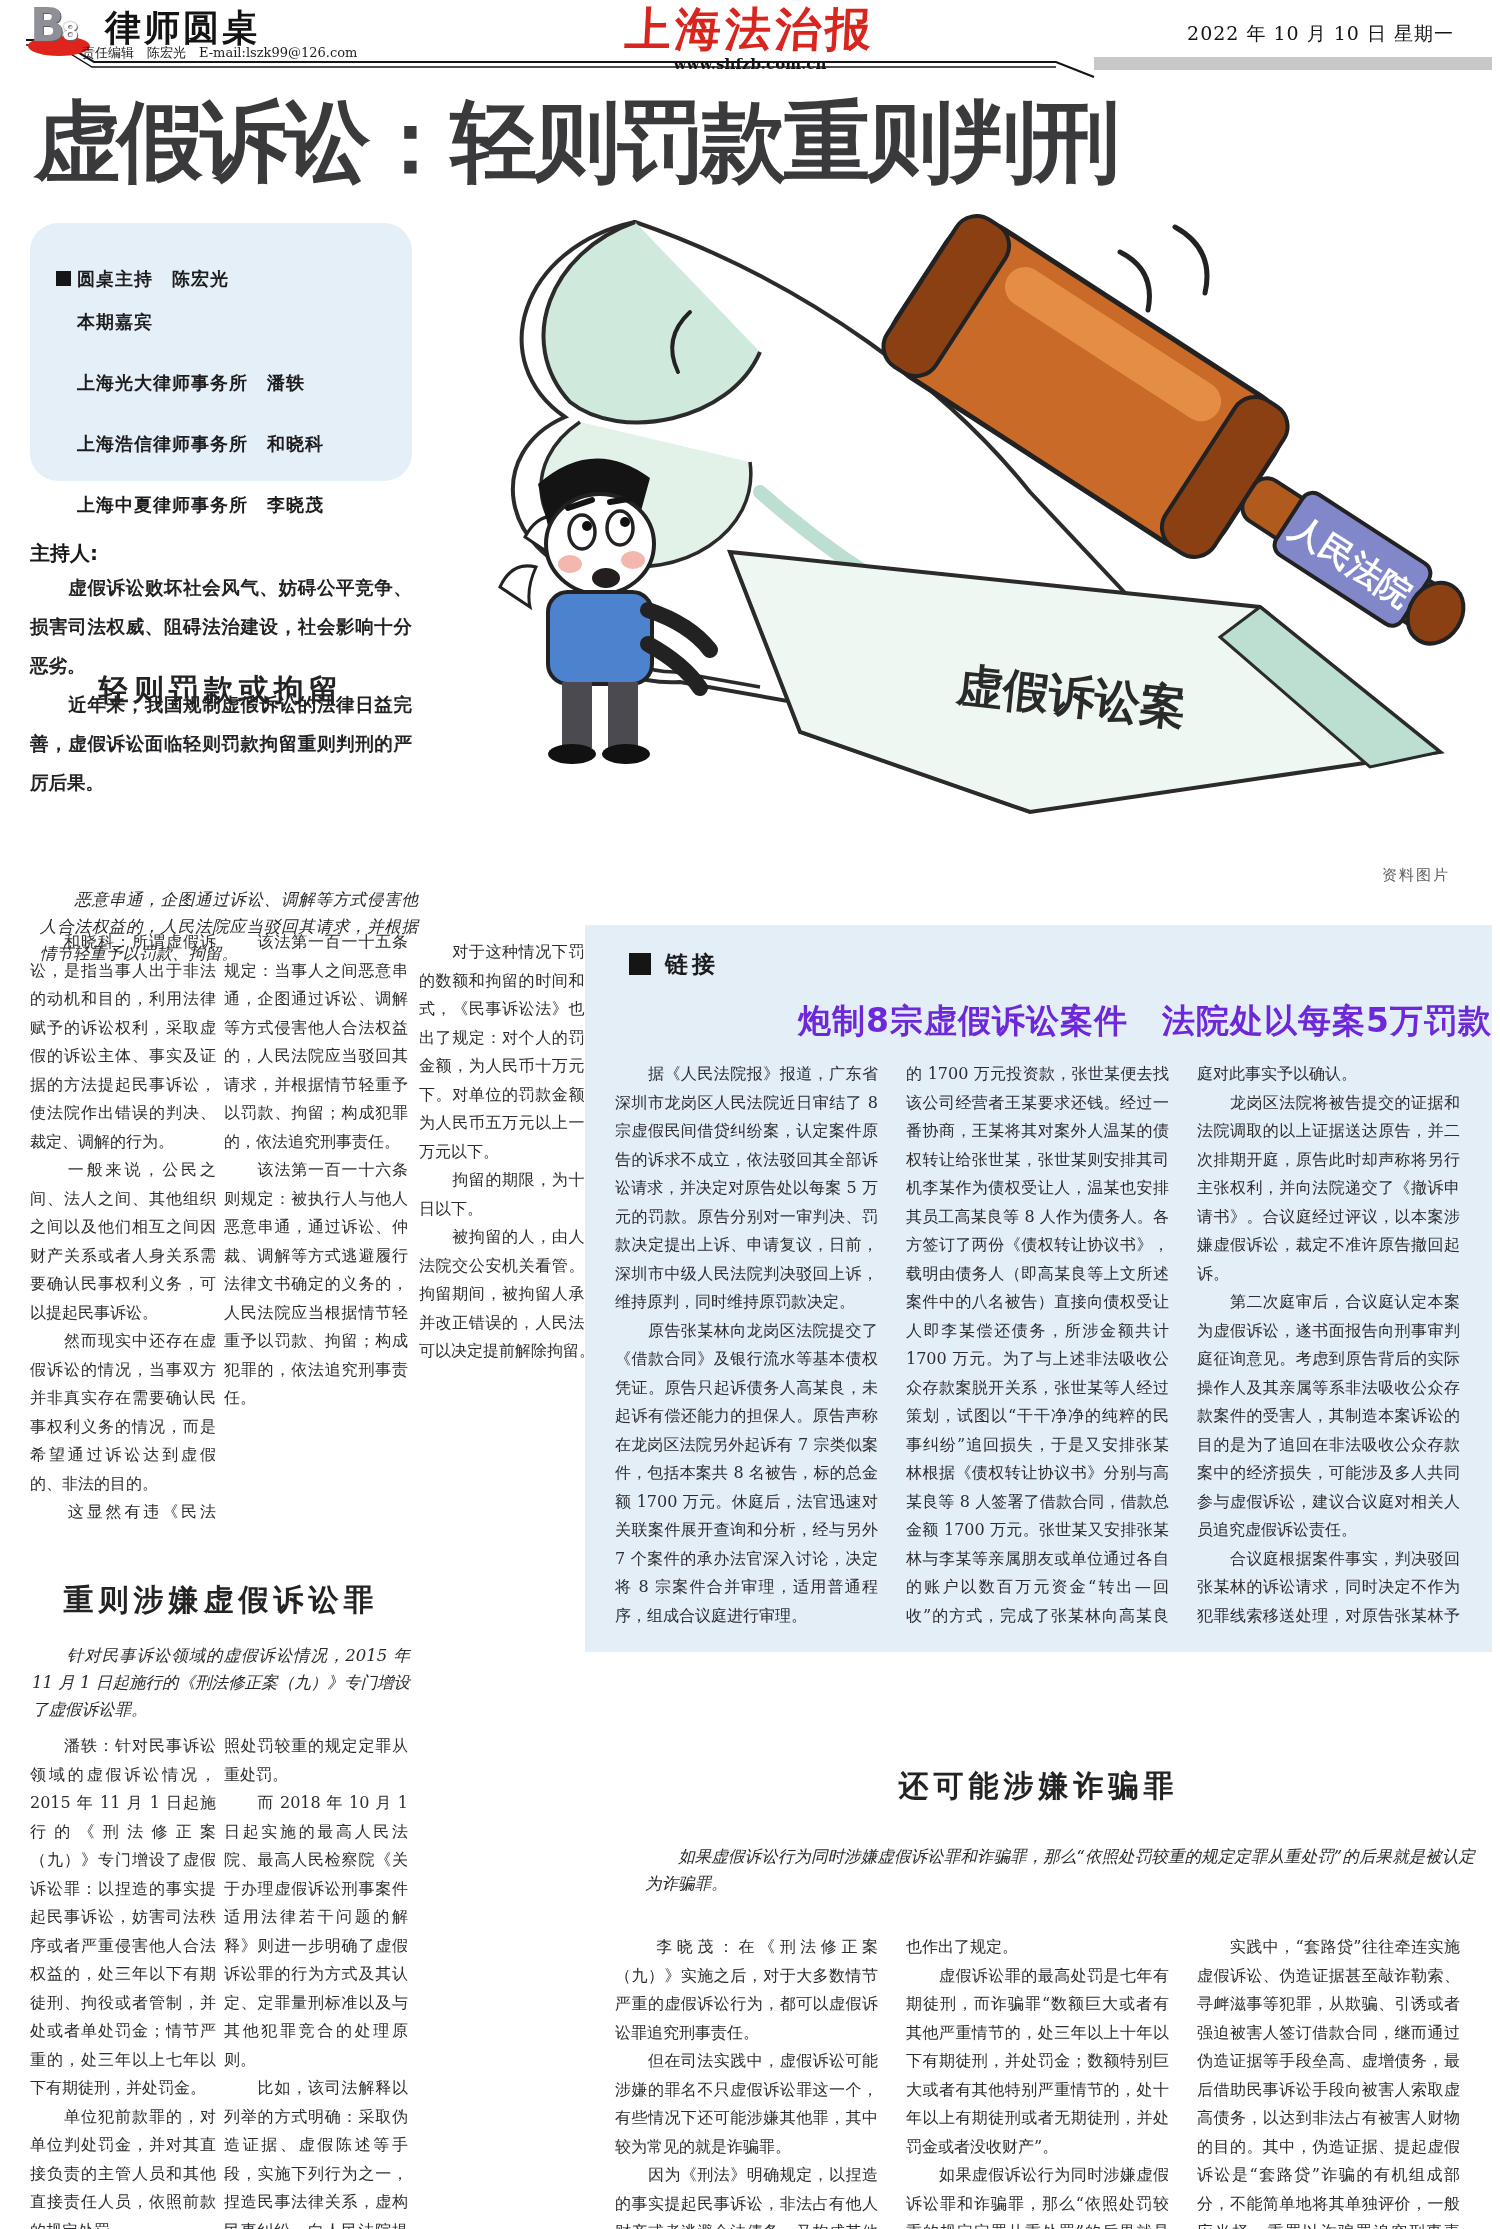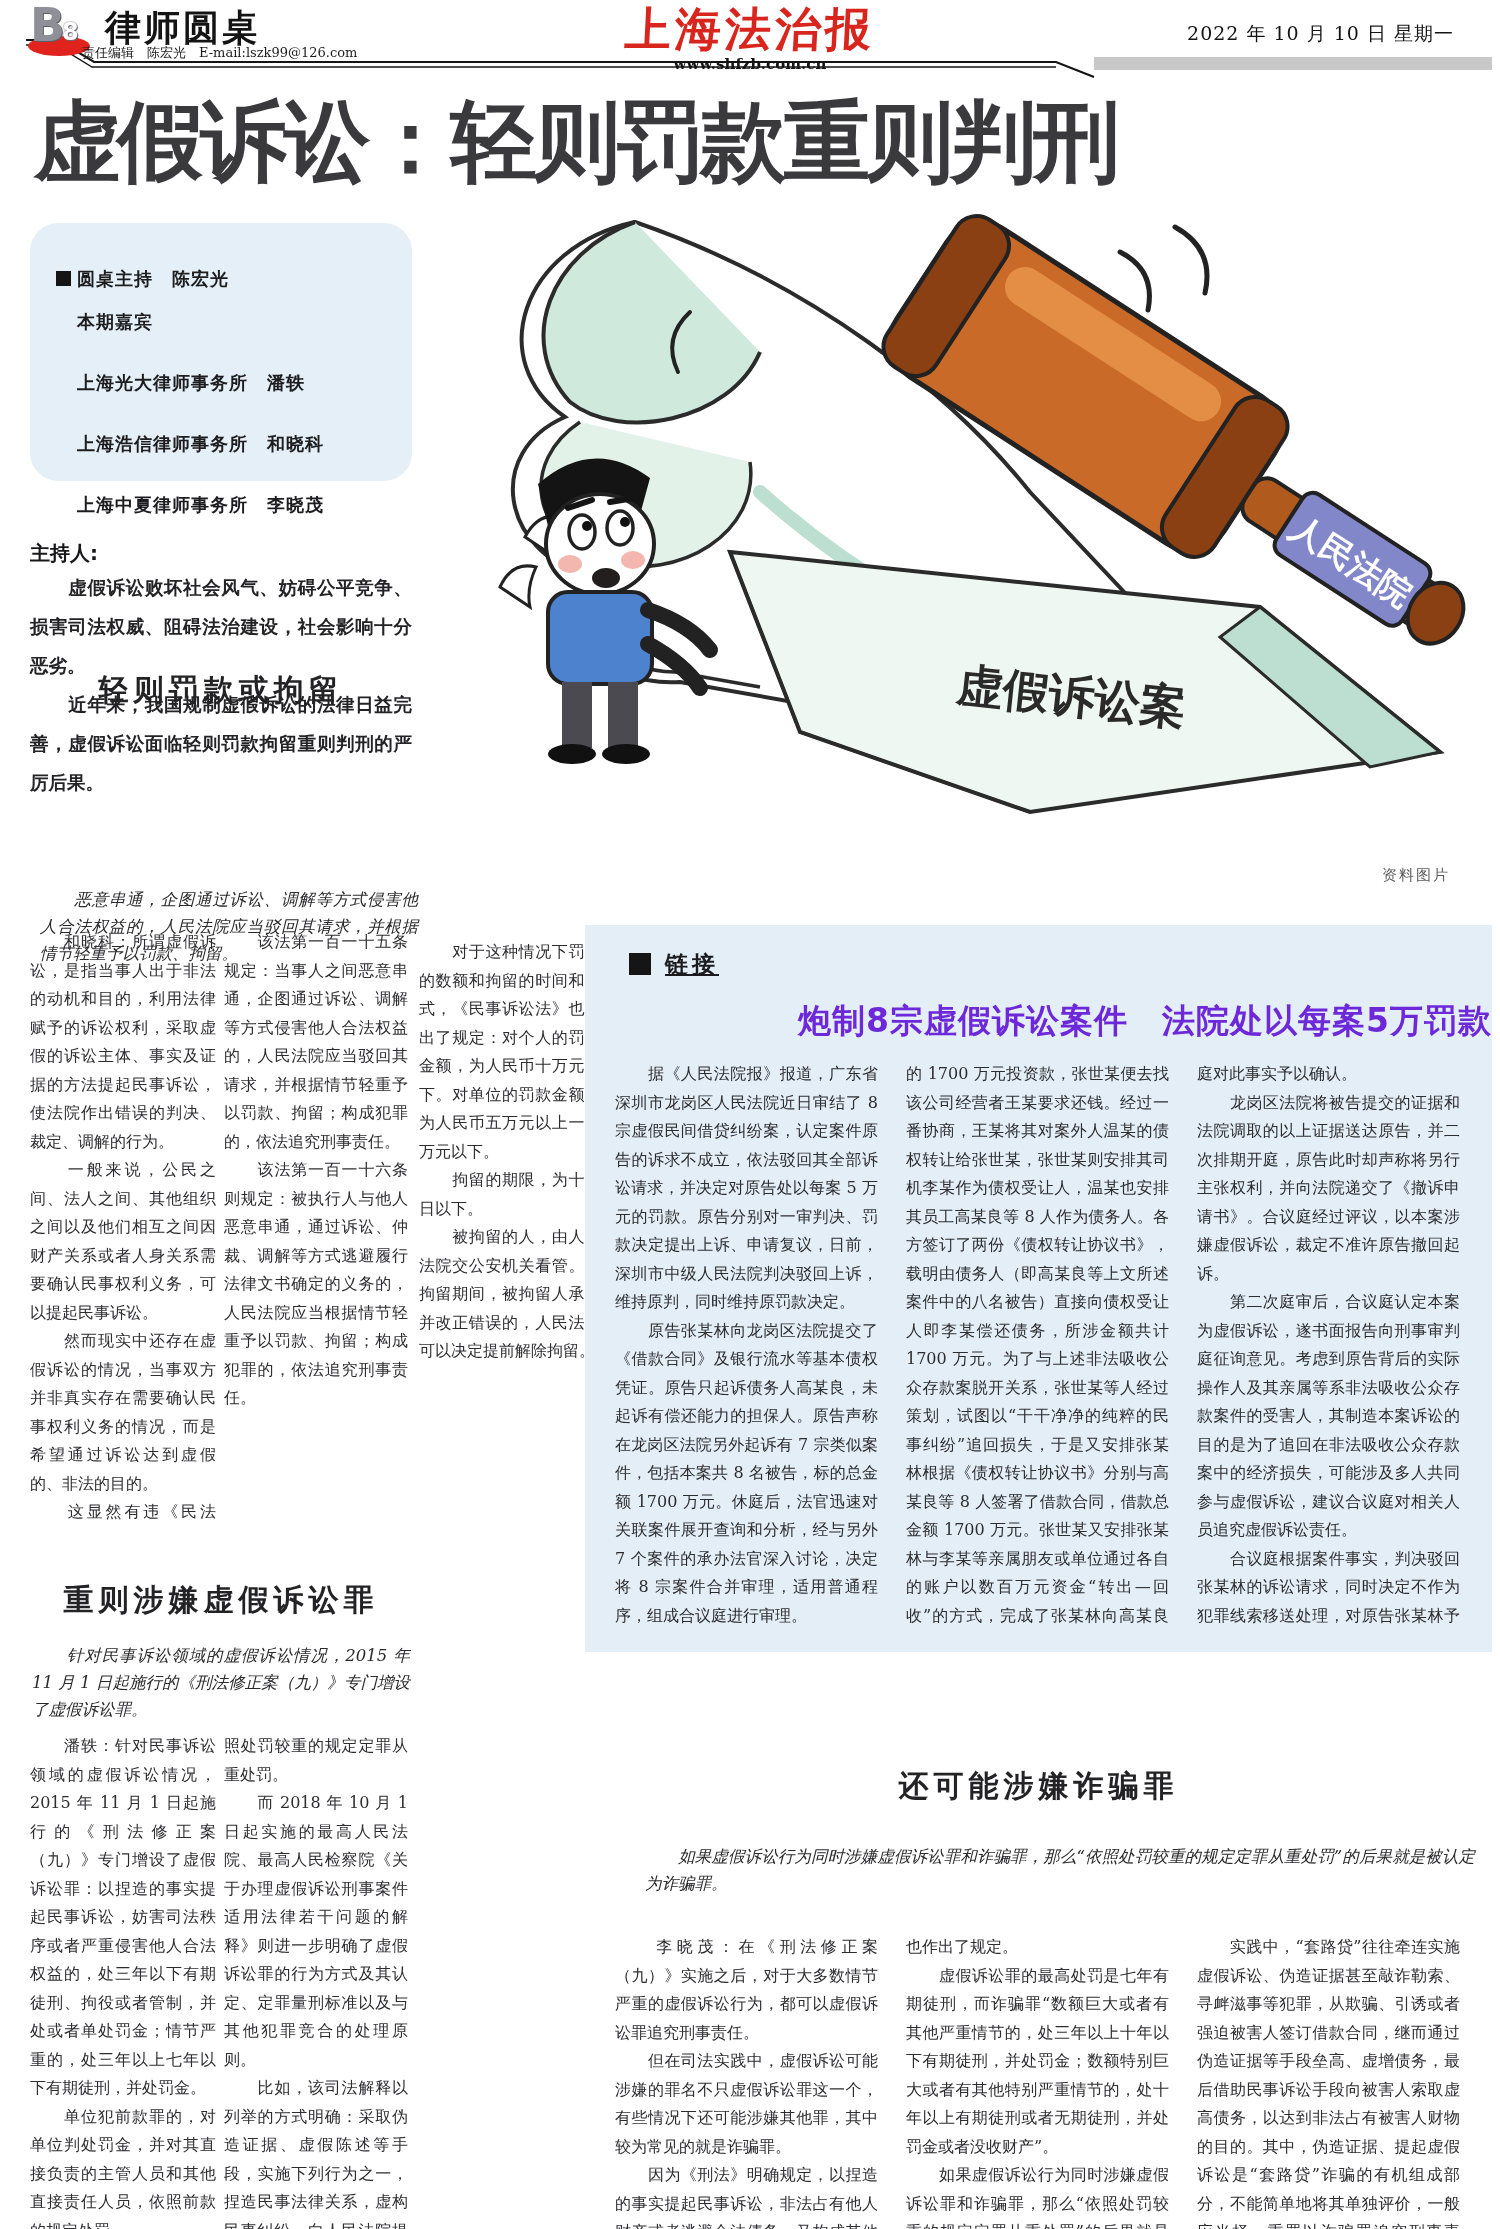--- a/index.html
+++ b/index.html
@@ -31,21 +31,21 @@
   .moderator{position:absolute;left:30px;top:496px;width:382px;margin-top:42px;}
   .mod-label{font:700 20px/30px "DejaVu Sans",sans-serif;color:#17171a;}
   .mod-paras p{margin:0;font:600 18.5px/39px "DejaVu Sans",sans-serif;color:#232326;text-align:justify;}
   
   .sec-title{position:absolute;font:900 30px/36px "DejaVu Sans",sans-serif;color:#232325;text-align:center;letter-spacing:5px;}
   .lede{position:absolute;font:italic 16.5px/27px "DejaVu Serif",serif;color:#2a2a2c;text-align:justify;}
   .col{position:absolute;font:16px/28.5px "DejaVu Serif",serif;color:#2d2d30;text-align:justify;overflow:hidden;}
   .col p{margin:0;}
   
   .link-panel{position:absolute;left:585px;top:925px;width:907px;height:727px;background:#e3eef7;}
-  .link-tag{position:absolute;left:44px;top:26px;font:700 23px/26px "DejaVu Sans",sans-serif;color:#1b1b1d;letter-spacing:4px;text-decoration:underline;}
+  .link-tag{position:absolute;left:44px;top:26px;font:700 23px/26px "DejaVu Sans",sans-serif;color:#1b1b1d;letter-spacing:4px;}
   .link-tag .sq{width:22px;height:22px;vertical-align:-3px;margin-right:14px;}
   .link-headline{position:absolute;left:0;top:76px;width:100%;text-align:right;
                  font:900 33px/40px "DejaVu Sans",sans-serif;color:#6d28d9;letter-spacing:1px;}
   
   .bot-title{position:absolute;left:585px;top:1768px;width:907px;text-align:center;
              font:900 30px/36px "DejaVu Sans",sans-serif;color:#232325;letter-spacing:5px;}
   .bot-lede{position:absolute;left:645px;top:1843px;width:830px;font:italic 16.5px/27px "DejaVu Serif",serif;
             color:#2a2a2c;text-align:justify;}
   
   .art{position:absolute;left:430px;top:192px;width:1060px;height:700px;}

